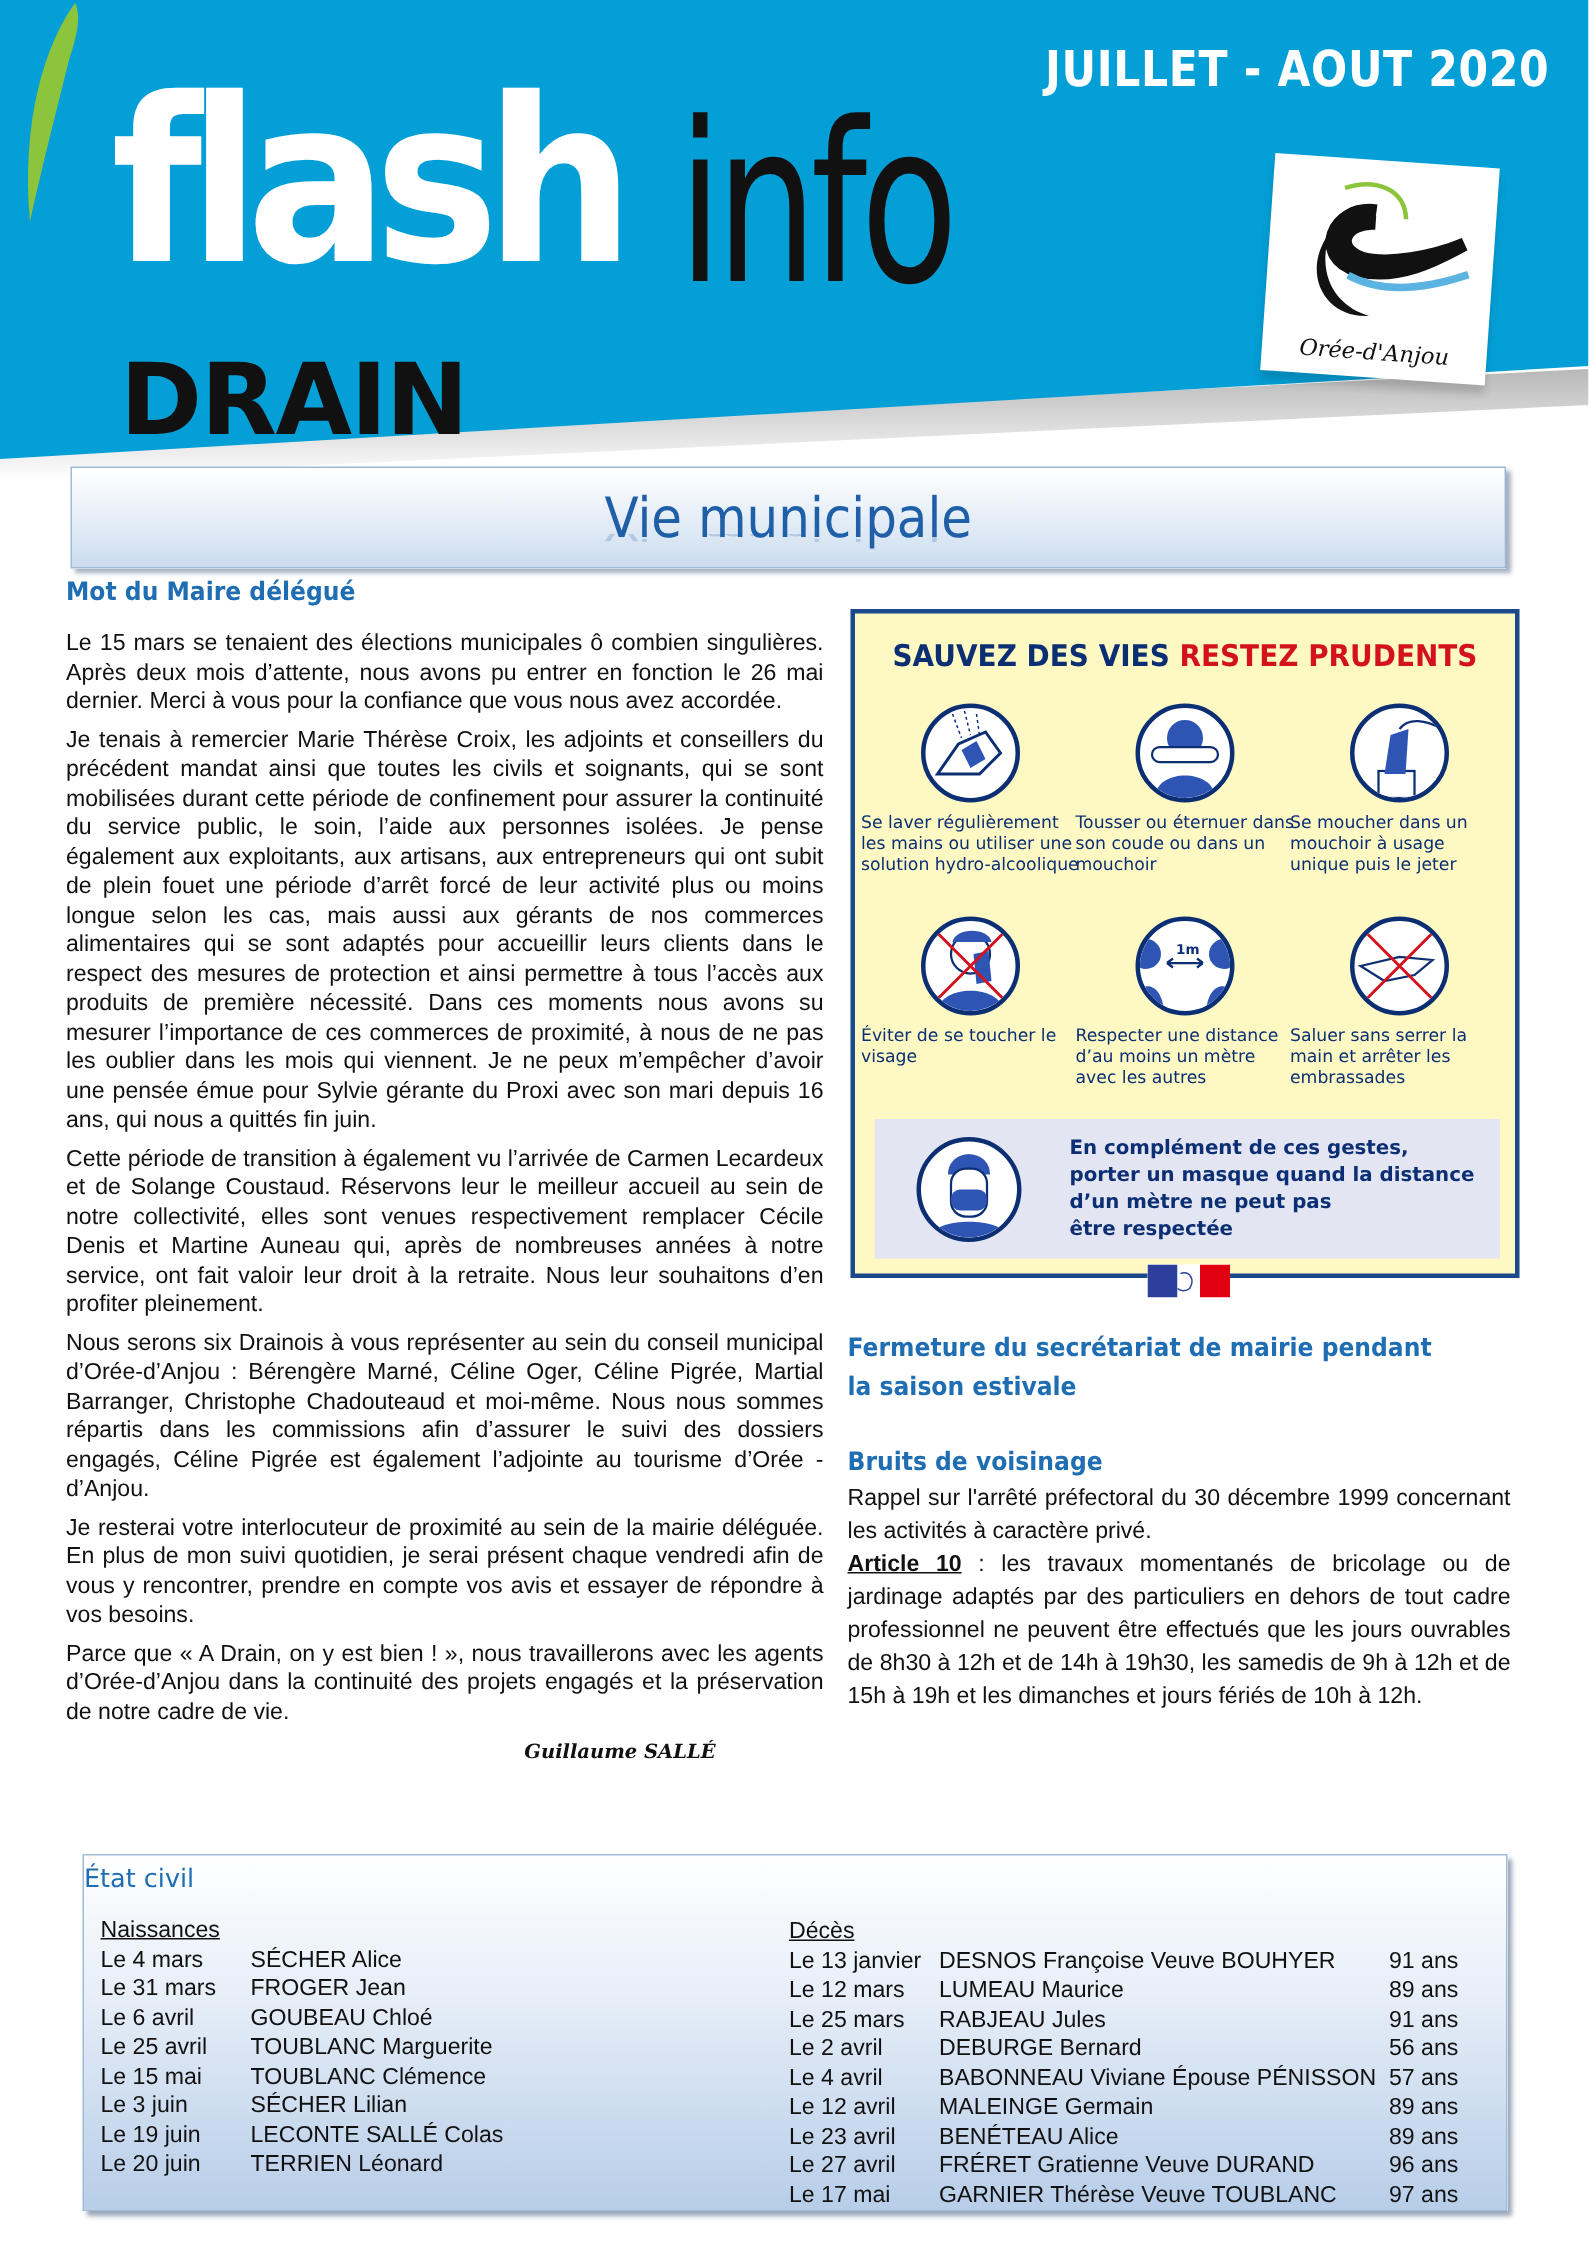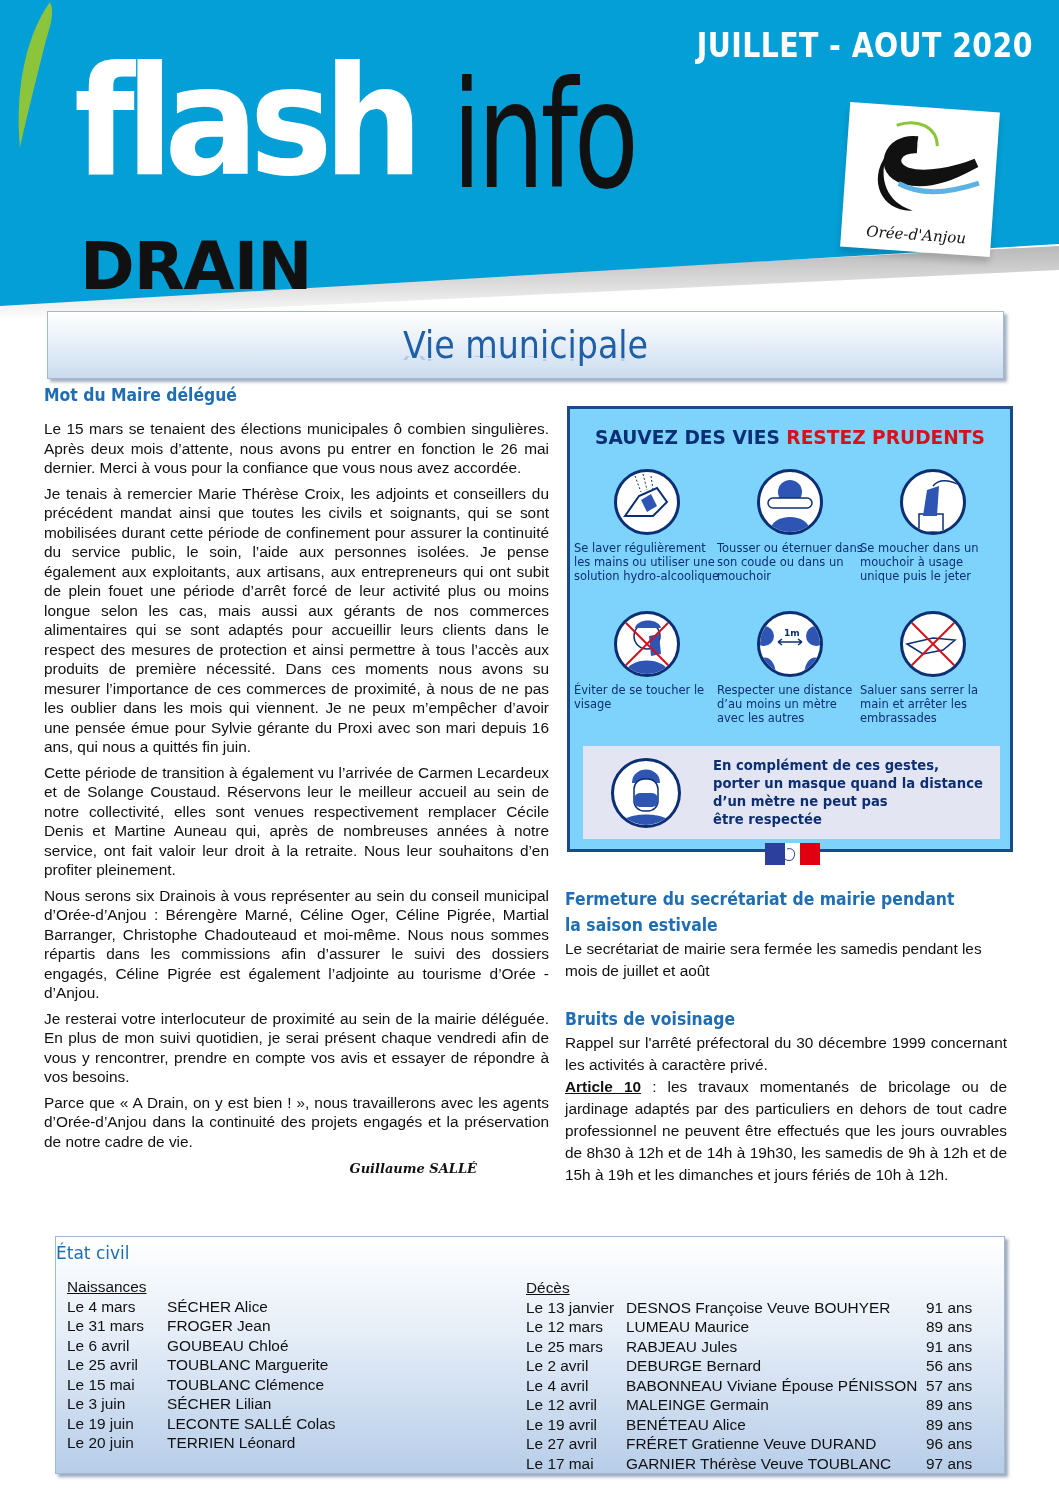--- a/index.html
+++ b/index.html
@@ -24,21 +24,21 @@
   .section-title-reflect { position: absolute; left: 0; width: 100%; top: 52px; text-align: center; font-family: "DejaVu Sans", sans-serif; font-size: 37px; color: #1f5fa8; opacity: 0.22; transform: scaleX(0.9) scaleY(-0.5); transform-origin: center top; overflow: hidden; height: 16px; }
 
   
   .col-left { position: absolute; left: 44px; top: 385px; width: 505px; }
   .heading { color: #1f6db3; font-weight: bold; font-size: 17px; font-family: "DejaVu Sans", sans-serif; transform: scaleX(0.92); transform-origin: left center; white-space: nowrap; }
   .col-left .heading { margin-bottom: 14px; }
   .para { font-family: "Liberation Sans", sans-serif; font-size: 15.4px; line-height: 19.5px; text-align: justify; margin-bottom: 6px; color: #111; }
   .signature { text-align: right; padding-right: 72px; font-family: "DejaVu Serif", serif; font-style: italic; font-weight: bold; font-size: 13px; margin-top: 10px; }
 
   
-  .poster { position: absolute; left: 567px; top: 406px; width: 446px; height: 446px; border: 3px solid #1a4a8c; background: #7dd3fc; }
+  .poster { position: absolute; left: 567px; top: 406px; width: 446px; height: 446px; border: 3px solid #1a4a8c; background: #fef9c3; }
   .poster-title { position: absolute; left: 0; width: 100%; top: 16px; text-align: center; font-family: "DejaVu Sans", sans-serif; font-weight: bold; font-size: 20px; white-space: nowrap; transform: scaleX(0.93); }
   .poster-title .navy { color: #0c2f74; }
   .poster-title .red { color: #d4121e; }
   .gesture { position: absolute; width: 146px; text-align: left; font-size: 11.5px; line-height: 14px; color: #0c2f74; font-family: "DejaVu Sans", sans-serif; }
   .gesture .ico { display: block; width: 66px; height: 66px; margin: 0 auto 6px; border: 3px solid #0c2f74; border-radius: 50%; position: relative; overflow: hidden; background: #fff; }
   .mask-band { position: absolute; left: 13px; top: 337px; width: 417px; height: 93px; background: #e3e5f2; }
   .mask-ico { position: absolute; left: 28px; top: 12px; width: 70px; height: 70px; border: 3px solid #0c2f74; border-radius: 50%; overflow: hidden; background: #fff; }
   .mask-text { position: absolute; left: 130px; top: 11px; font-family: "DejaVu Sans", sans-serif; font-weight: bold; font-size: 13.2px; line-height: 18px; color: #0c2f74; }
   .flag { position: absolute; left: 195px; top: 434px; width: 55px; height: 22px; background: #fff; }
 
@@ -202,21 +202,20 @@
         <rect x="0" y="0" width="20" height="22" fill="#2c3f9c"></rect>
         <rect x="20" y="0" width="15" height="22" fill="#ffffff"></rect>
         <rect x="35" y="0" width="20" height="22" fill="#e1000f"></rect>
         <path d="M22,6 C28,4 32,10 28,16 C26,18 22,18 20,16" stroke="#2c3f9c" stroke-width="1" fill="none"></path>
       </svg>
   </div>
 </div>
 
 <div class="col-right">
   <div class="heading">Fermeture du secrétariat de mairie pendant la saison estivale</div>
-  <p class="para" style="text-align:left;">Le secrétariat de mairie sera fermée les samedis pendant les mois de juillet et août</p>
   <div class="gap"></div>
   <div class="heading">Bruits de voisinage</div>
   <p class="para">Rappel sur l'arrêté préfectoral du 30 décembre 1999 concernant les activités à caractère privé.</p>
   <p class="para"><span class="art-label">Article 10</span><span> : les travaux momentanés de bricolage ou de jardinage adaptés par des particuliers en dehors de tout cadre professionnel ne peuvent être effectués que les jours ouvrables de 8h30 à 12h et de 14h à 19h30, les samedis de 9h à 12h et de 15h à 19h et les dimanches et jours fériés de 10h à 12h.</span></p>
 </div>
 
 <div class="civil-box">
   <div class="civil-title">État civil</div>
 
   <div class="births">
@@ -281,21 +280,21 @@
         <span class="d">Le 4 avril</span>
         <span class="n">BABONNEAU Viviane Épouse PÉNISSON</span>
         <span class="a">57 ans</span>
       </div>
     <div class="row">
         <span class="d">Le 12 avril</span>
         <span class="n">MALEINGE Germain</span>
         <span class="a">89 ans</span>
       </div>
     <div class="row">
-        <span class="d">Le 19 avril</span>
+        <span class="d">Le 23 avril</span>
         <span class="n">BENÉTEAU Alice</span>
         <span class="a">89 ans</span>
       </div>
     <div class="row">
         <span class="d">Le 27 avril</span>
         <span class="n">FRÉRET Gratienne Veuve DURAND</span>
         <span class="a">96 ans</span>
       </div>
     <div class="row">
         <span class="d">Le 17 mai</span>

